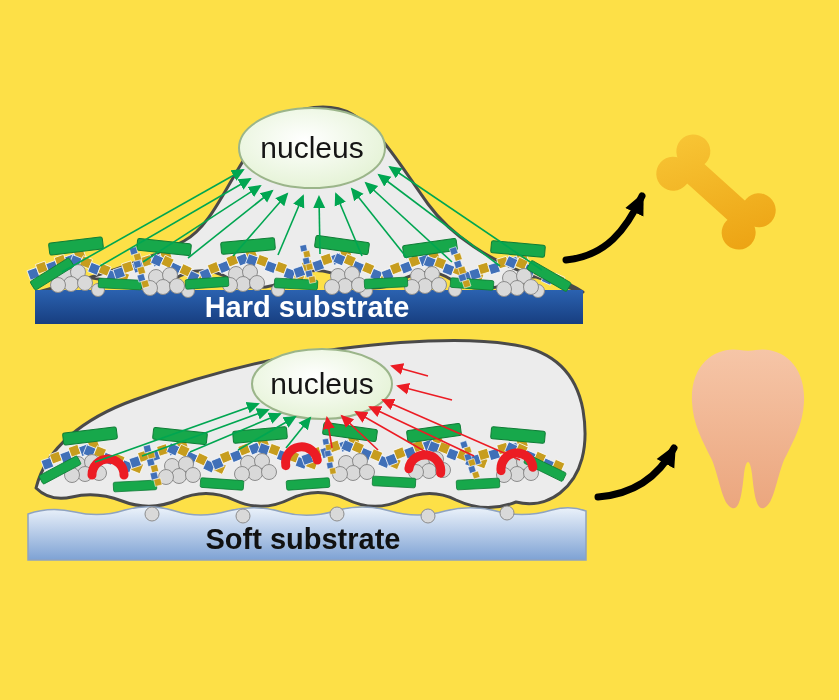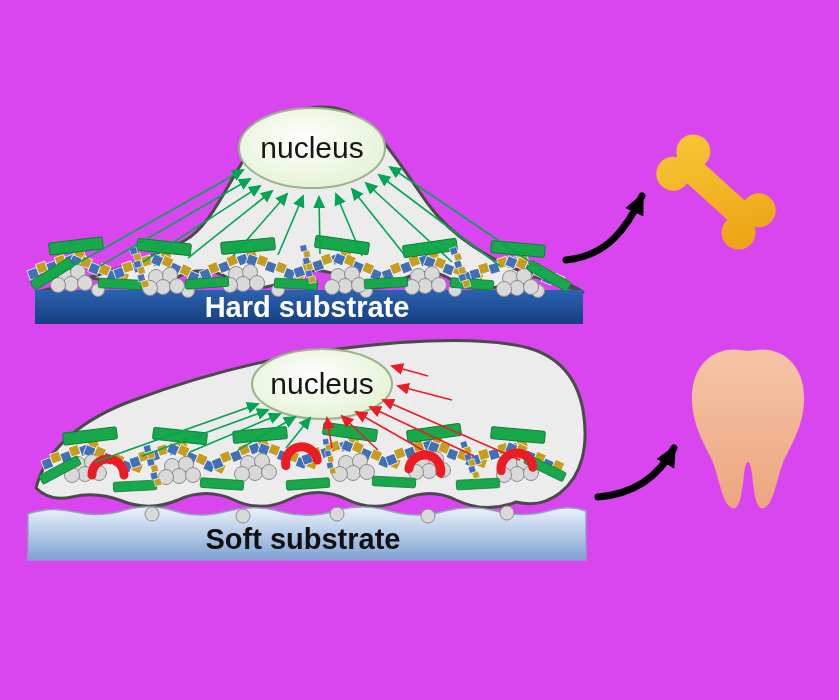--- a/index.html
+++ b/index.html
@@ -1,16 +1,16 @@
 <!DOCTYPE html>
 <html><head>
 <meta charset="utf-8">
 <style>
   html,body{margin:0;padding:0;background:#ffffff;}
-  .stage{position:relative;width:839px;height:700px;background:#d946ef;overflow:hidden;
+  .stage{position:relative;width:839px;height:700px;background:#fde047;overflow:hidden;
          font-family:"Liberation Sans",sans-serif;}
   svg{display:block;}
   text{font-family:"Liberation Sans",sans-serif;}
   .nucLbl{font-size:30px;fill:#151515;}
   .subLblHard{font-size:29px;font-weight:bold;fill:#ffffff;}
   .subLblSoft{font-size:29px;font-weight:bold;fill:#111111;}
   .cell{fill:#ececec;stroke:#4a4a4a;stroke-width:3;stroke-linejoin:round;}
   .nuc{stroke:#9bb58a;stroke-width:2;}
   .tg{stroke:#00a651;stroke-width:1.6;fill:none;}
   .tr{stroke:#ec1c24;stroke-width:1.6;fill:none;}

